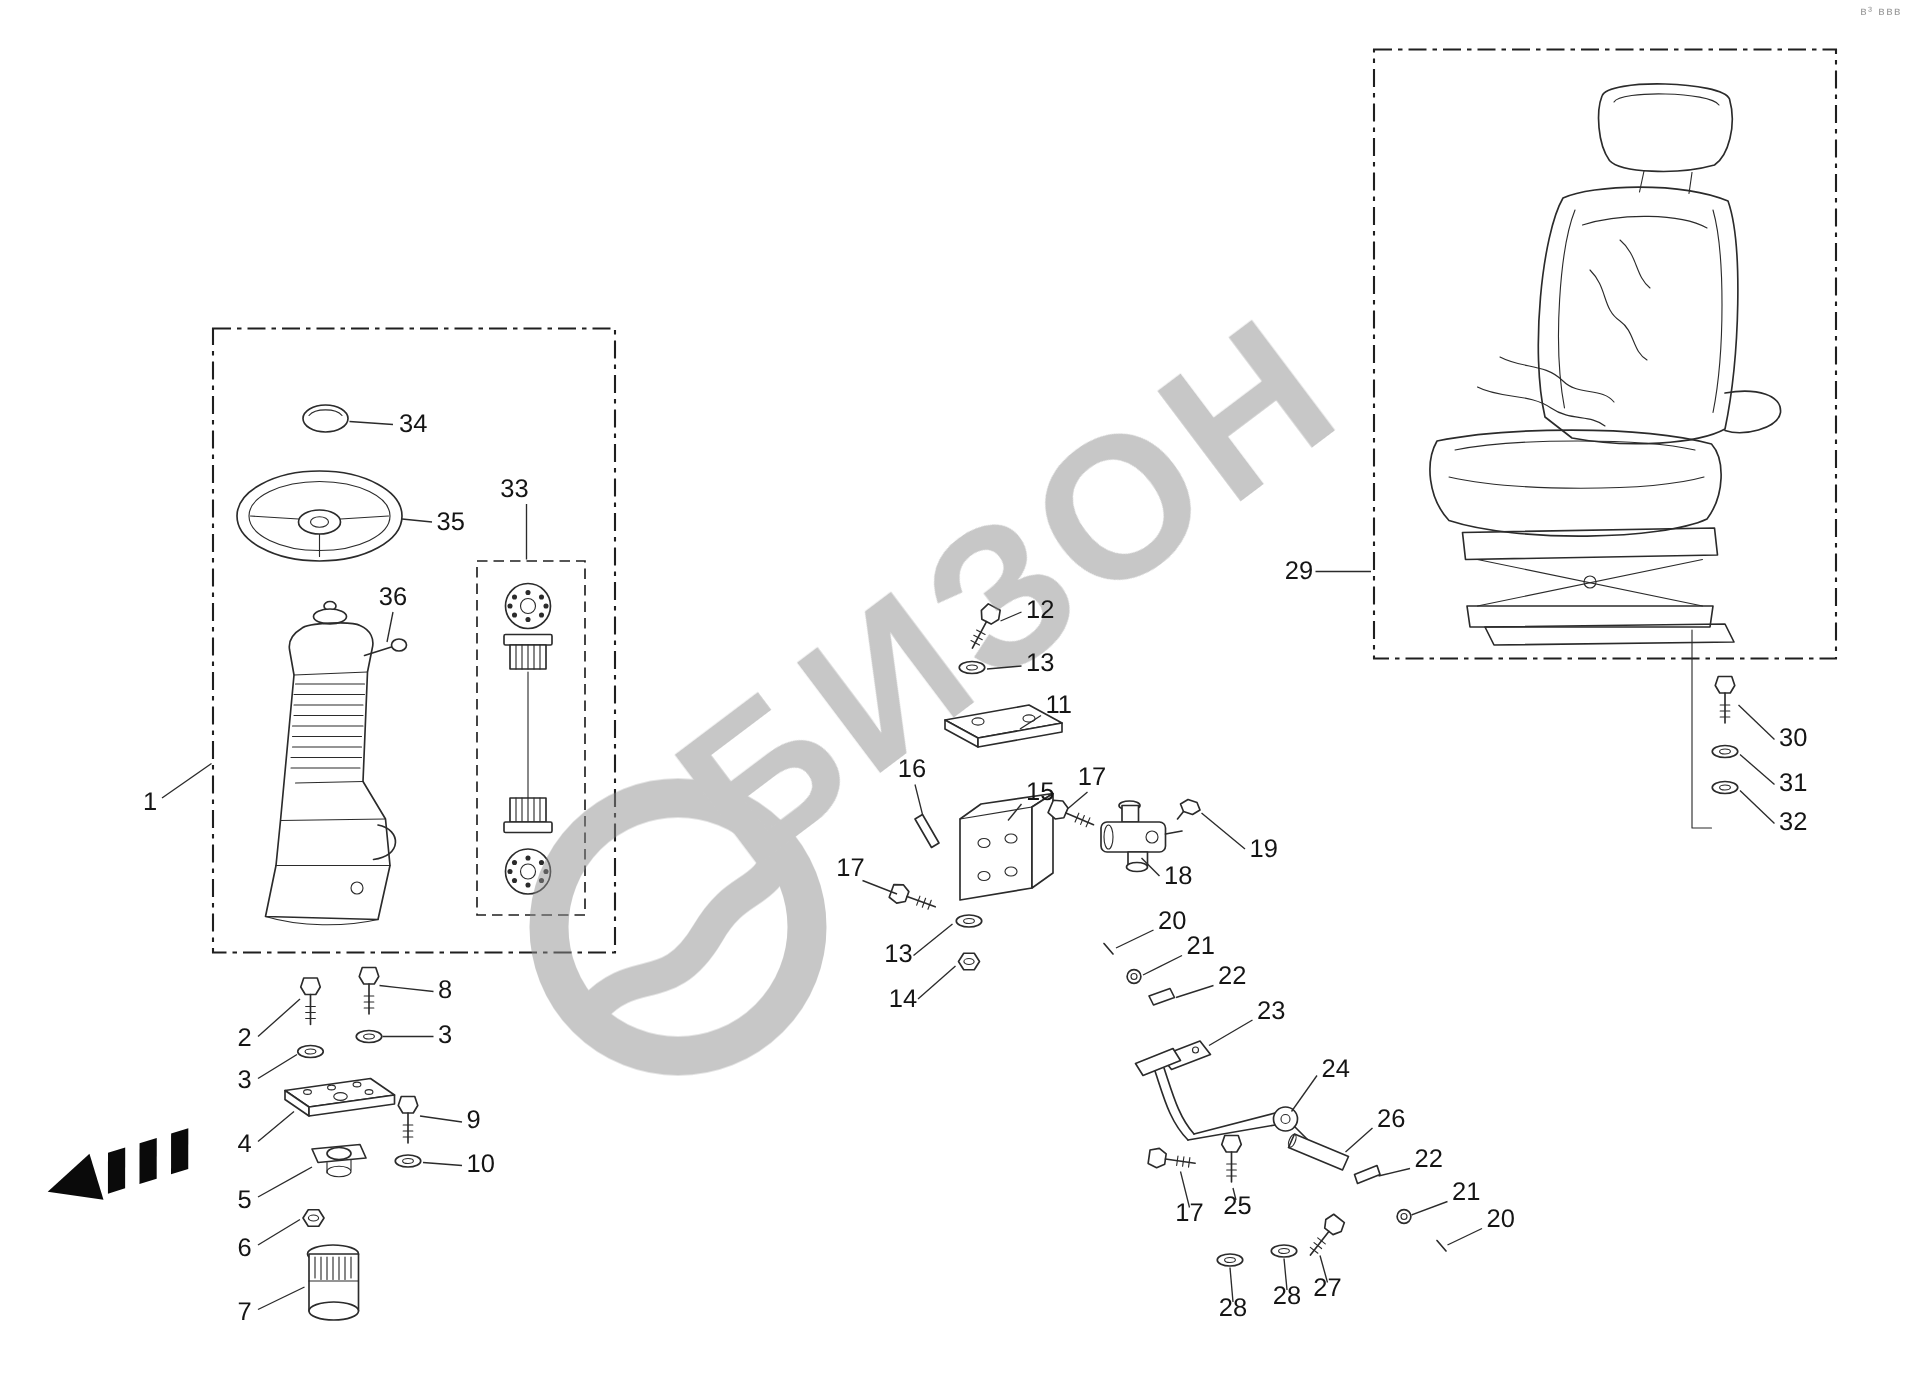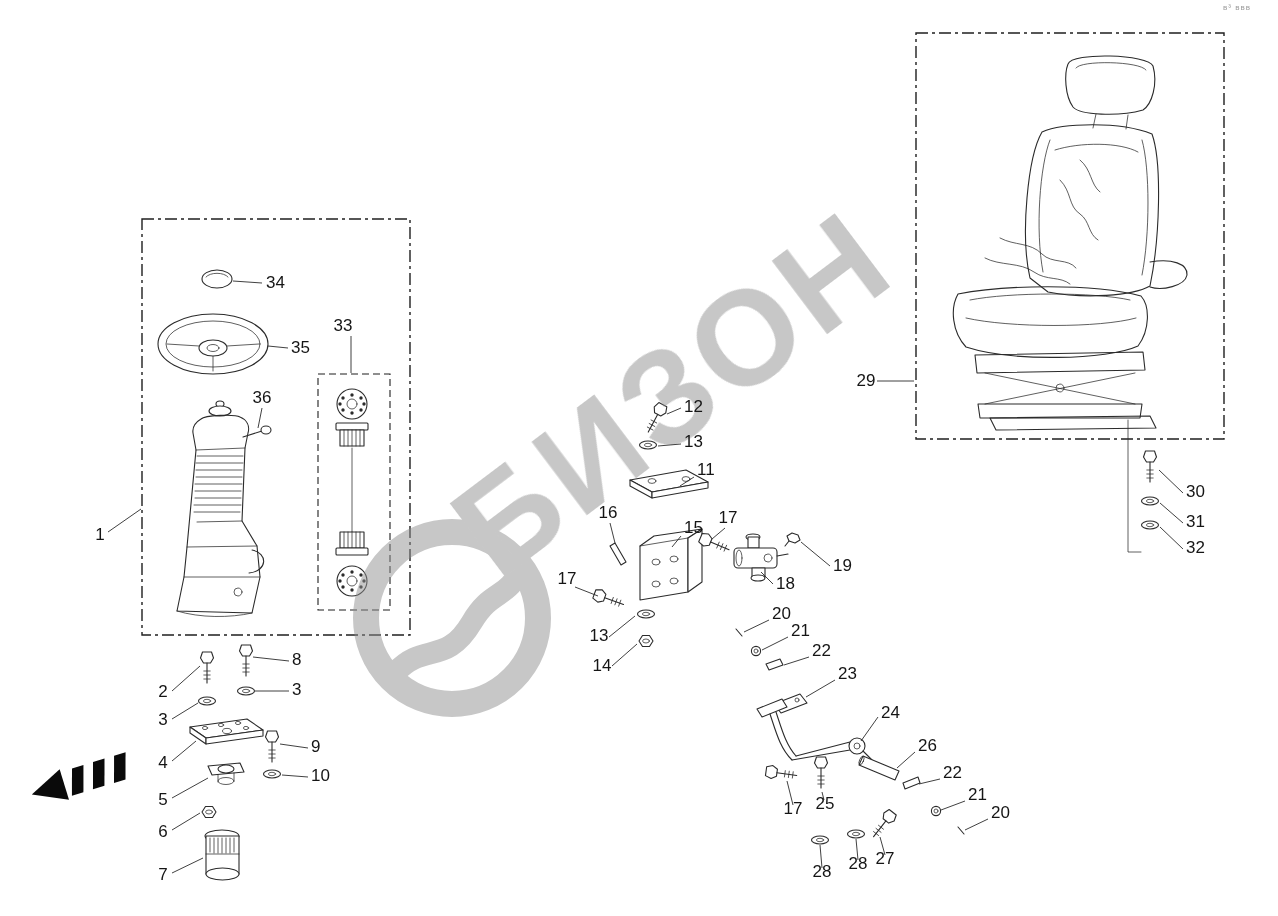--- a/index.html
+++ b/index.html
@@ -1,18 +1,18 @@
 <!DOCTYPE html>
 <html><head>
 <meta charset="utf-8">
 <style>
   html,body{margin:0;padding:0}
   body{width:1278px;height:916px;background:#ffffff;position:relative;overflow:hidden;font-family:"Liberation Sans",sans-serif}
   #stage{position:absolute;left:0;top:0;display:block}
-  .corner-text{position:absolute;top:3px;right:27px;font-size:8px;color:#9b9b9b;letter-spacing:1px}
+  .corner-text{position:absolute;top:3px;right:10px;font-size:8px;color:#9b9b9b;letter-spacing:1px}
   .ln{stroke:#2b2b2b;fill:none;stroke-width:1.1;stroke-linecap:round;stroke-linejoin:round}
   .pt{stroke:#2b2b2b;fill:#ffffff;stroke-width:1.1;stroke-linejoin:round}
   .fill{fill:#2b2b2b;stroke:none}
   .thin{stroke-width:0.75}
   .leader{stroke:#2b2b2b;stroke-width:0.9;fill:none}
   .callout{font-size:17px;fill:#151515;font-family:"Liberation Sans",sans-serif}
   .dashbox{fill:none;stroke:#1f1f1f;stroke-width:1.4;stroke-dasharray:12 4 3 4}
   .dashbox2{fill:none;stroke:#1f1f1f;stroke-width:1.1;stroke-dasharray:7 4}
 </style>
 </head>

